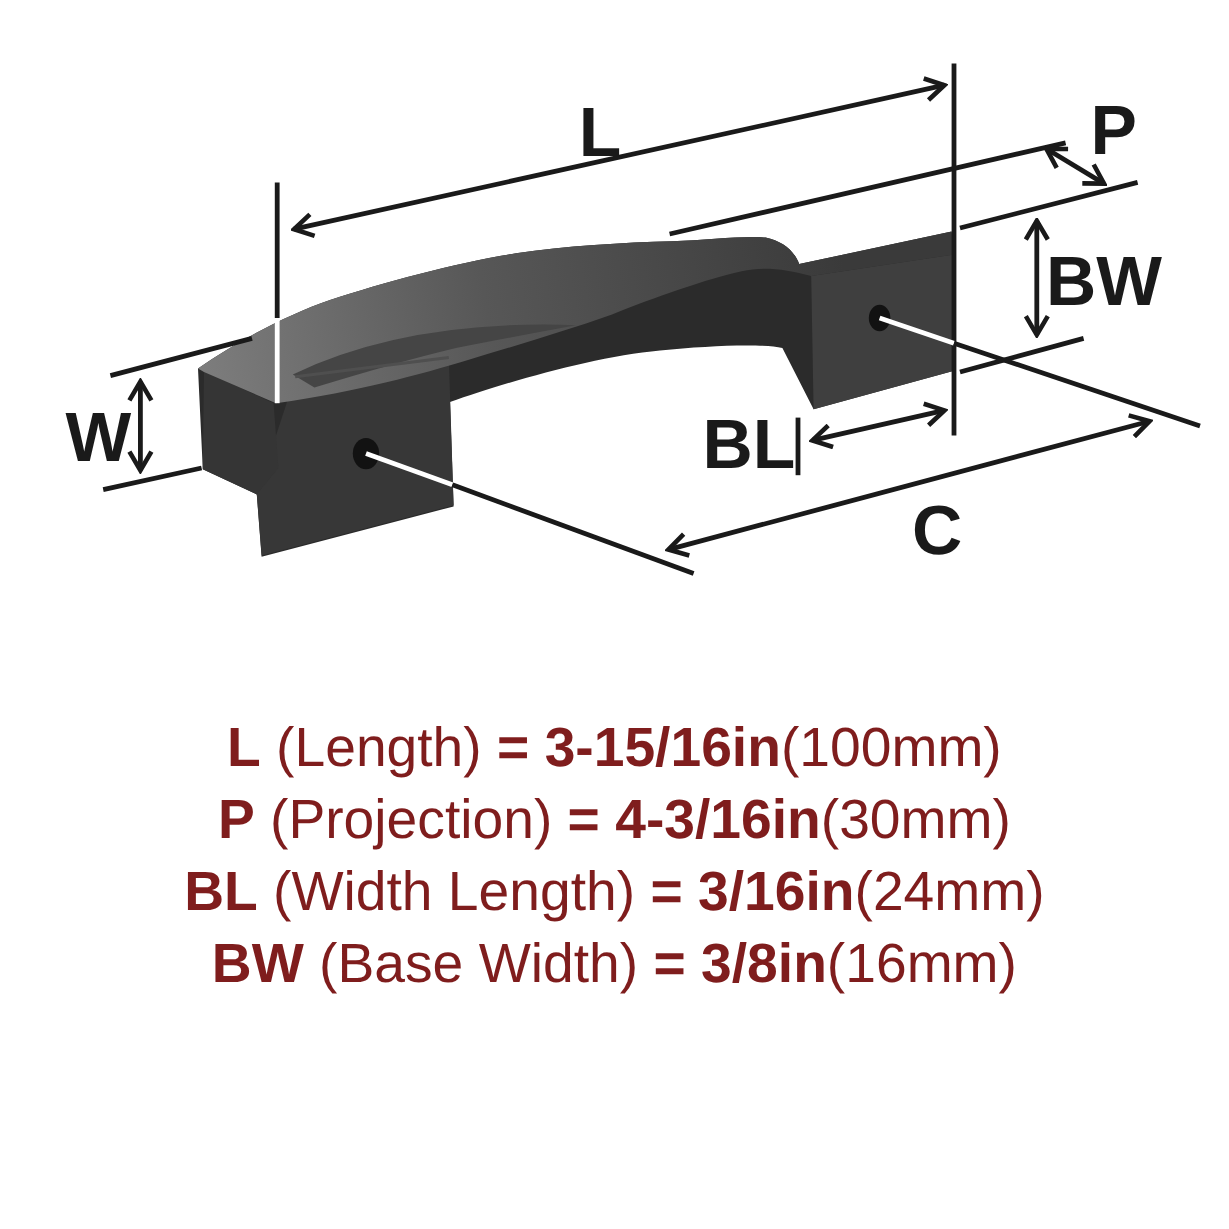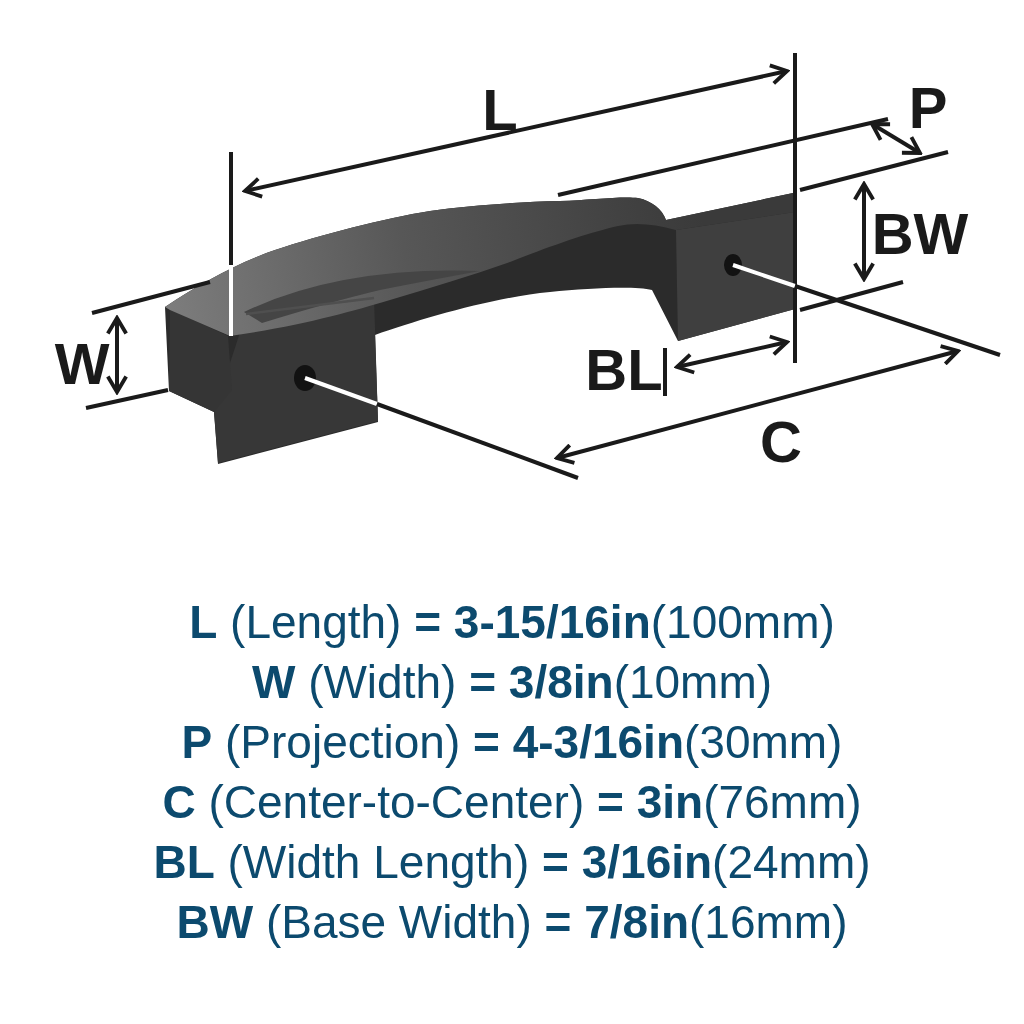--- a/index.html
+++ b/index.html
@@ -1,19 +1,19 @@
 <!DOCTYPE html>
 <html><head>
 <meta charset="utf-8">
 <style>
   html,body{margin:0;padding:0;background:#ffffff;width:1024px;height:1024px;overflow:hidden;}
   .stage{position:relative;width:1024px;height:1024px;background:#fff;font-family:"Liberation Sans",sans-serif;}
   .diagram-svg{position:absolute;left:0;top:0;}
   .dim-label{font-family:"Liberation Sans",sans-serif;font-weight:700;fill:#1a1a1a;}
-  .specs{position:absolute;left:0;top:592px;width:1024px;text-align:center;color:#0c4a6e;
+  .specs{position:absolute;left:0;top:592px;width:1024px;text-align:center;color:#7f1d1d;
          font-size:46px;line-height:60px;font-weight:400;letter-spacing:0px;}
   .specs .row{white-space:nowrap;}
   .specs .b{font-weight:700;}
 </style>
 </head>
 <body>
 
 <div class="stage">
 
   <svg class="diagram-svg" width="1024" height="580" viewBox="0 0 1024 580">
@@ -102,20 +102,18 @@
     <text class="dim-label" x="500" y="130" font-size="58" text-anchor="middle">L</text>
     <text class="dim-label" x="928" y="128" font-size="58" text-anchor="middle">P</text>
     <text class="dim-label" x="920" y="254" font-size="58" text-anchor="middle">BW</text>
     <text class="dim-label" x="82" y="384" font-size="58" text-anchor="middle">W</text>
     <text class="dim-label" x="624" y="390" font-size="58" text-anchor="middle">BL</text>
     <text class="dim-label" x="781" y="462" font-size="58" text-anchor="middle">C</text>
   </svg>
 
   <div class="specs">
     <div class="row"><span class="b">L</span> <span>(Length)</span> <span class="b">=</span> <span class="b">3-15/16in</span><span>(100mm)</span></div>
-    <div class="row"><span class="b">W</span> <span>(Width)</span> <span class="b">=</span> <span class="b">3/8in</span><span>(10mm)</span></div>
     <div class="row"><span class="b">P</span> <span>(Projection)</span> <span class="b">=</span> <span class="b">4-3/16in</span><span>(30mm)</span></div>
-    <div class="row"><span class="b">C</span> <span>(Center-to-Center)</span> <span class="b">=</span> <span class="b">3in</span><span>(76mm)</span></div>
     <div class="row"><span class="b">BL</span> <span>(Width Length)</span> <span class="b">=</span> <span class="b">3/16in</span><span>(24mm)</span></div>
-    <div class="row"><span class="b">BW</span> <span>(Base Width)</span> <span class="b">=</span> <span class="b">7/8in</span><span>(16mm)</span></div>
+    <div class="row"><span class="b">BW</span> <span>(Base Width)</span> <span class="b">=</span> <span class="b">3/8in</span><span>(16mm)</span></div>
   </div>
 
 </div>
 
 </body></html>

